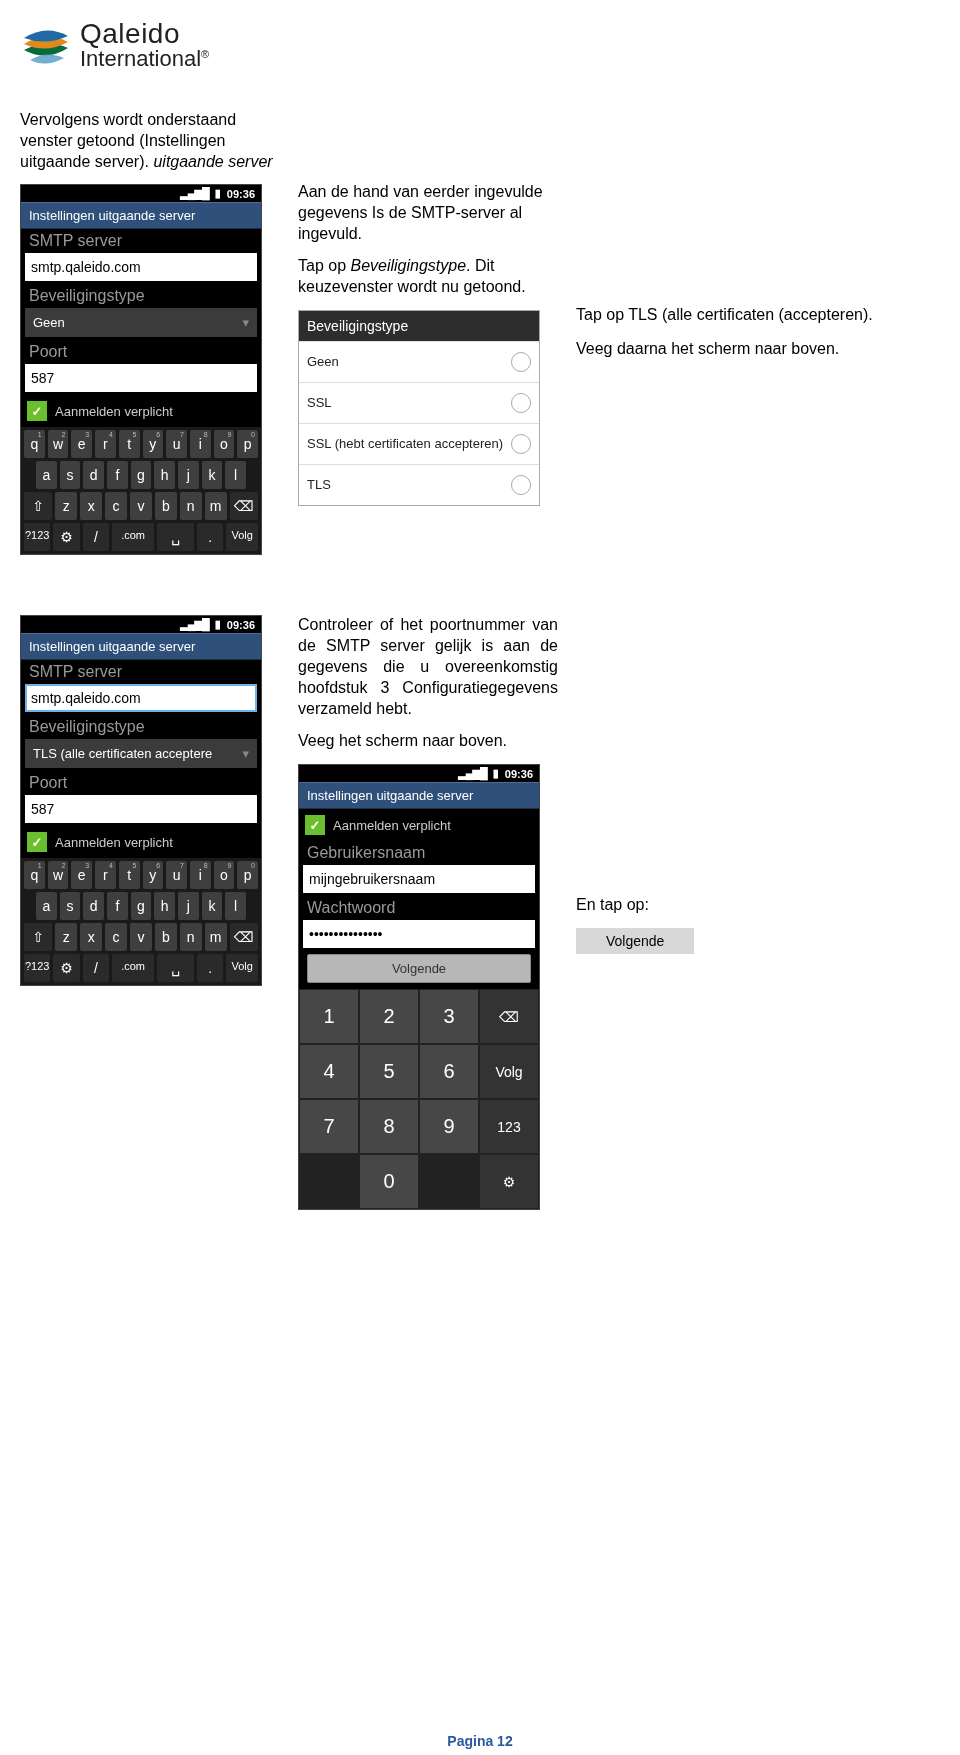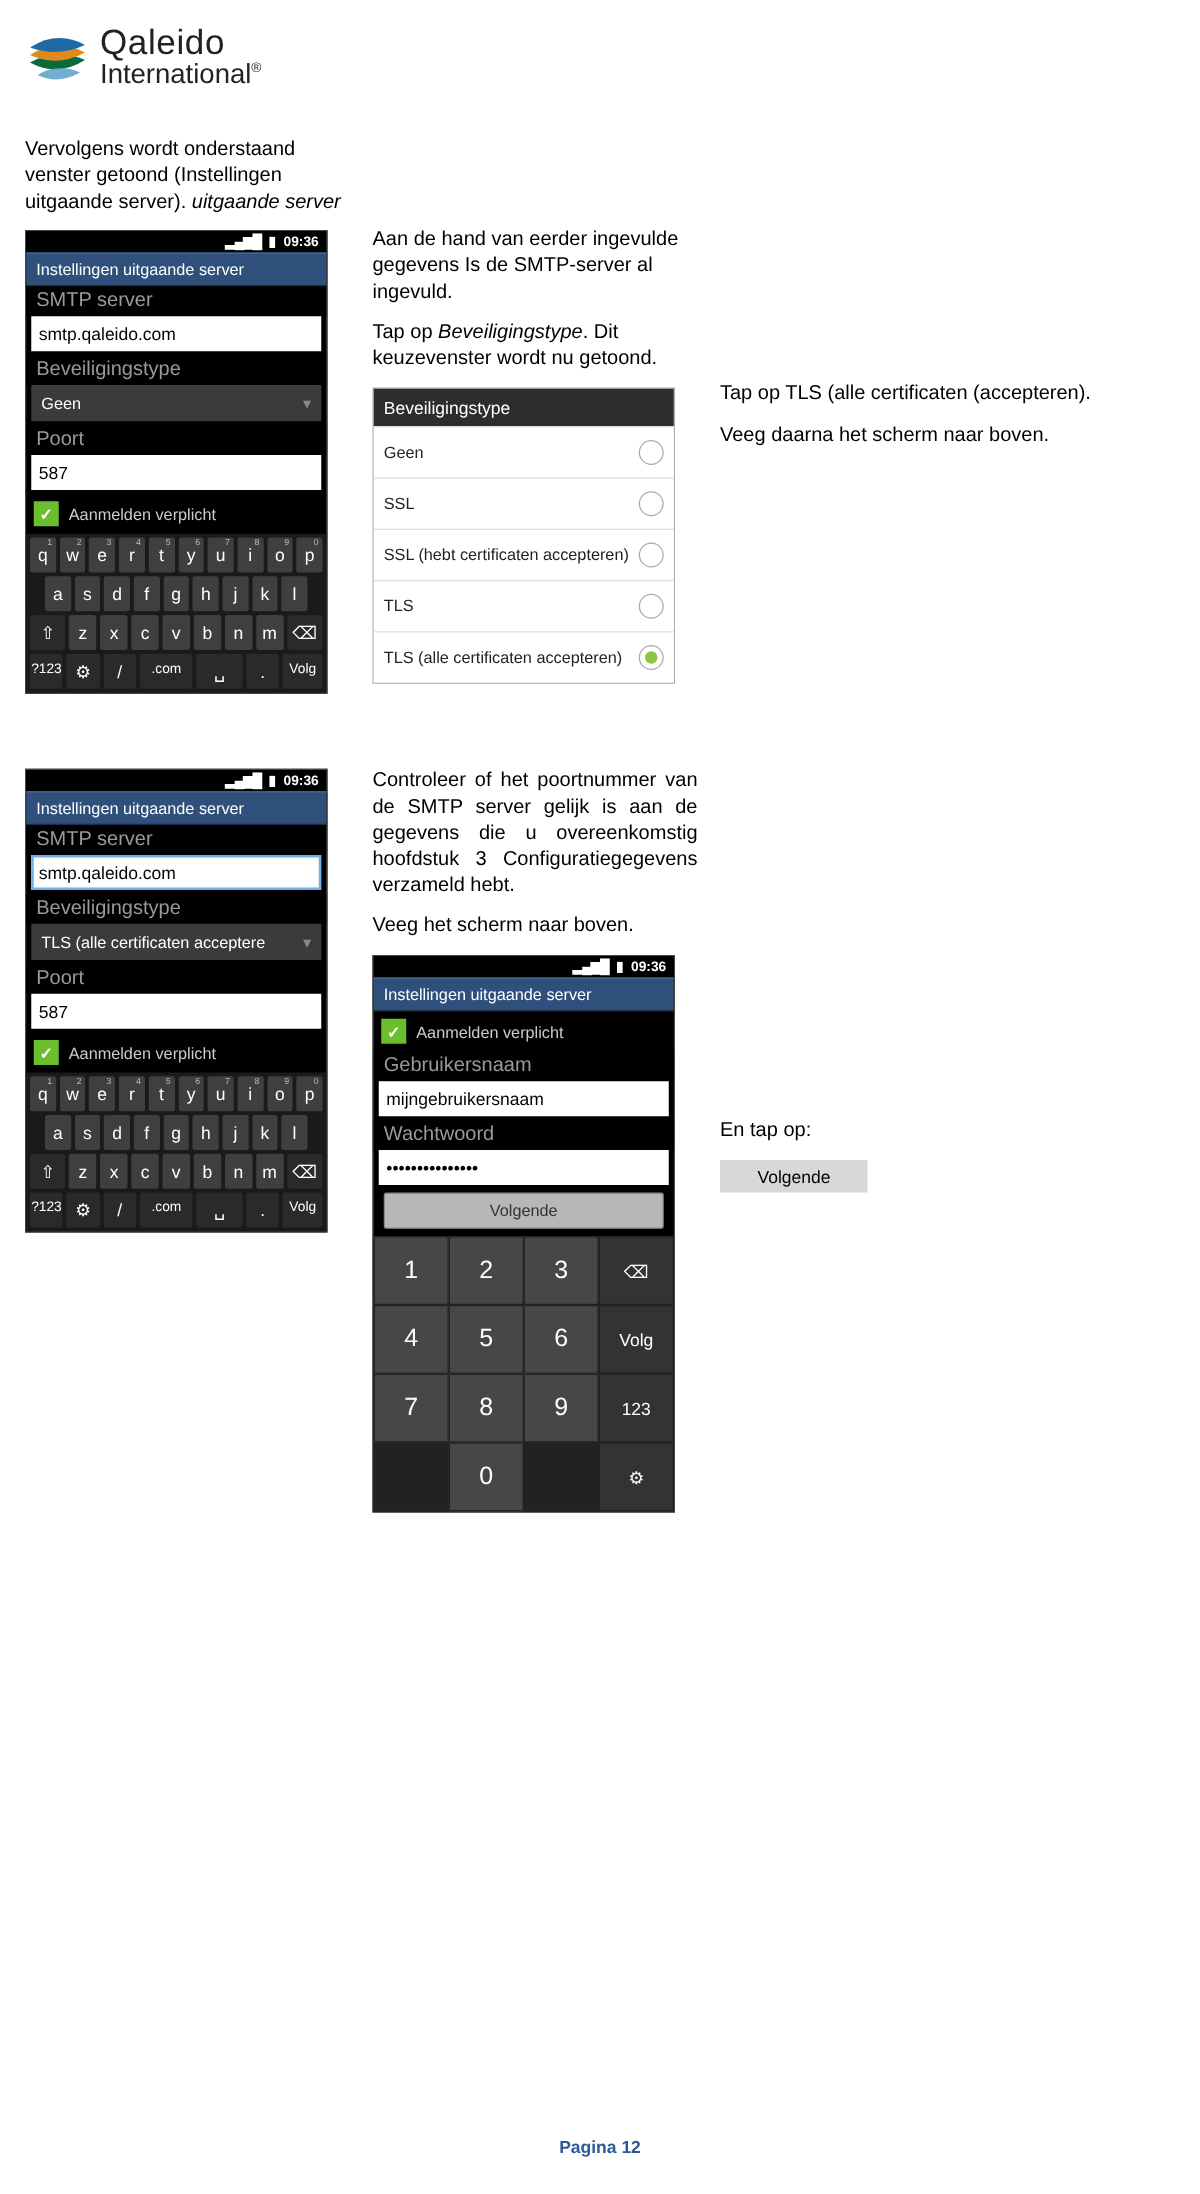--- a/index.html
+++ b/index.html
@@ -35,21 +35,21 @@
   .btn{background:#d8d8d8;text-align:center;padding:5px 30px;display:inline-block;font-size:14px}
   .popup{width:240px;border:1px solid #aaa}
   .popup .hdr{background:#2d2d2d;color:#fff;padding:7px 8px;font-size:14px}
   .popup .opt{background:#fff;color:#222;padding:10px 8px;border-top:1px solid #ddd;display:flex;justify-content:space-between;align-items:center;font-size:13px}
   .radio{width:18px;height:18px;border:1px solid #aaa;border-radius:50%;display:flex;align-items:center;justify-content:center}
   .radio.on::after{content:"";width:10px;height:10px;border-radius:50%;background:#8ec641}
   .numpad{display:grid;grid-template-columns:repeat(4,1fr);background:#222}
   .numpad .n{background:#474747;color:#fff;text-align:center;padding:15px 0;font-size:20px;border:1px solid #222}
   .numpad .s{background:#333;font-size:14px;display:flex;align-items:center;justify-content:center}
   .vbtn{background:#b7b7b7;text-align:center;color:#333;margin:6px 8px;padding:6px 0;border-radius:2px;border:1px solid #888}
-  .footer{position:absolute;bottom:30px;left:0;right:0;text-align:center;color:#2a5a9a;font-weight:bold;font-size:14px}
+  .footer{position:absolute;bottom:6px;left:0;right:0;text-align:center;color:#2a5a9a;font-weight:bold;font-size:14px}
 </style>
 </head>
 <body>
 <div class="page">
 
 <div class="logo">
   <div class="logo-glyph">
     <svg width="52" height="52" viewBox="0 0 52 52">
       <circle cx="26" cy="26" r="24" fill="#fff"></circle>
       <path d="M4 30 Q26 18 48 28 Q26 42 4 30" fill="#0a6b3a"></path>
@@ -150,24 +150,20 @@
               <span>SSL</span>
               <span class="radio"></span>
             </div>
             <div class="opt">
               <span>SSL (hebt certificaten accepteren)</span>
               <span class="radio"></span>
             </div>
             <div class="opt">
               <span>TLS</span>
               <span class="radio"></span>
-            </div>
-            <div class="opt">
-              <span>TLS (alle certificaten accepteren)</span>
-              <span class="radio on"></span>
             </div>
           </div>
     </div>
   </div>
 
   <div class="col" style="padding-top:195px">
     <p>Tap op TLS (alle certificaten (accepteren).</p>
     <p style="margin-top:13px">Veeg daarna het scherm naar boven.</p>
   </div>
 </div>

